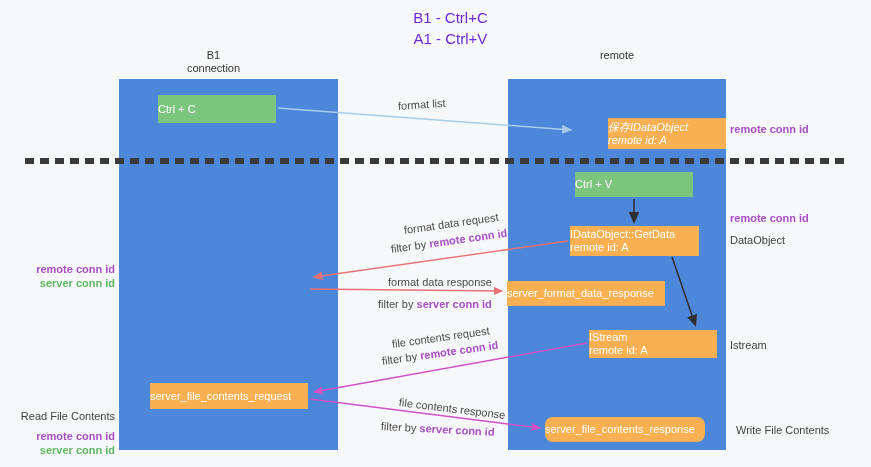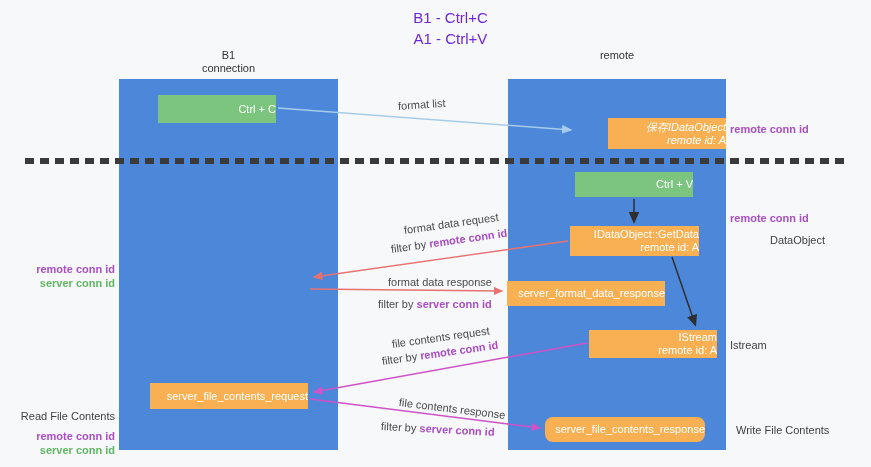--- a/index.html
+++ b/index.html
@@ -10,35 +10,35 @@
     color:#3c3c3c;
   }
   .title{
     position:absolute; top:7px; left:0; width:871px;
     text-align:center; font-size:15px; line-height:21px; color:#6d28d9;padding-left:15px;
   }
   .col-head{
     position:absolute; top:49px; font-size:11px; line-height:13px;
     text-align:center; color:#333;
   }
-  .col-head.left{left:119px; width:219px;}
+  .col-head.left{left:104px; width:219px;}
   .col-head.right{left:508px; width:218px;}
   .panel{
     position:absolute; top:79px; width:218px; height:371px;
     background:#4d87d9;
   }
   .panel.left{left:119px; width:219px;}
   .panel.right{left:508px;}
   .dashes{
     position:absolute; left:25px; top:158px; width:820px; height:6px;
     background:repeating-linear-gradient(90deg,#3a3a3a 0 9px,transparent 9px 15px);
   }
   .box{
     position:absolute; display:flex; flex-direction:column;
-    align-items:flex-end; justify-content:center;
+    align-items:flex-start; justify-content:center;
     color:#fff; font-size:11px; line-height:13px; text-align:center;
   }
   .box.green{background:#7cc57f;}
   .box.orange{background:#f9b052;}
   .lbl{position:absolute; font-size:11px; line-height:14px; white-space:nowrap;}
   .purple{color:#a94fc4; font-weight:bold;}
   .greentx{color:#5fb663; font-weight:bold;}
   .dark{color:#3f3f3f;}
   .left-group{position:absolute; left:8px; width:107px; text-align:right; font-size:11px; line-height:14px;}
   .arrow-lbl{
@@ -125,21 +125,21 @@
     <line x1="634" y1="199" x2="634" y2="221" stroke="#2f2f2f" stroke-width="1.5" marker-end="url(#mk-black)"></line>
     <line x1="672" y1="257" x2="695" y2="324" stroke="#2f2f2f" stroke-width="1.5" marker-end="url(#mk-black)"></line>
     <line x1="568" y1="241" x2="314" y2="277" stroke="#e87272" stroke-width="1.4" marker-end="url(#mk-salmon)"></line>
     <line x1="310" y1="289" x2="502" y2="291" stroke="#e87272" stroke-width="1.4" marker-end="url(#mk-salmon)"></line>
     <line x1="587" y1="343" x2="314" y2="392" stroke="#cf52c7" stroke-width="1.4" marker-end="url(#mk-magenta)"></line>
     <line x1="310" y1="399" x2="540" y2="428" stroke="#cf52c7" stroke-width="1.4" marker-end="url(#mk-magenta)"></line>
   </svg>
 
   <div class="lbl purple" style="left:730px;top:122px;">remote conn id</div>
   <div class="lbl purple" style="left:730px;top:211px;">remote conn id</div>
-  <div class="lbl dark" style="left:730px;top:233px;margin-left:40px;">DataObject</div>
+  <div class="lbl dark" style="left:730px;top:233px;">DataObject</div>
   <div class="lbl dark" style="left:730px;top:338px;">Istream</div>
   <div class="lbl dark" style="left:736px;top:423px;">Write File Contents</div>
 
   <div class="left-group" style="top:262px;">
     <div class="purple">remote conn id</div>
     <div class="greentx">server conn id</div>
   </div>
   <div class="left-group" style="top:381px;margin-top:28px;">
     <div class="dark">Read File Contents</div>
     <div class="purple" style="margin-top:6px;">remote conn id</div>

